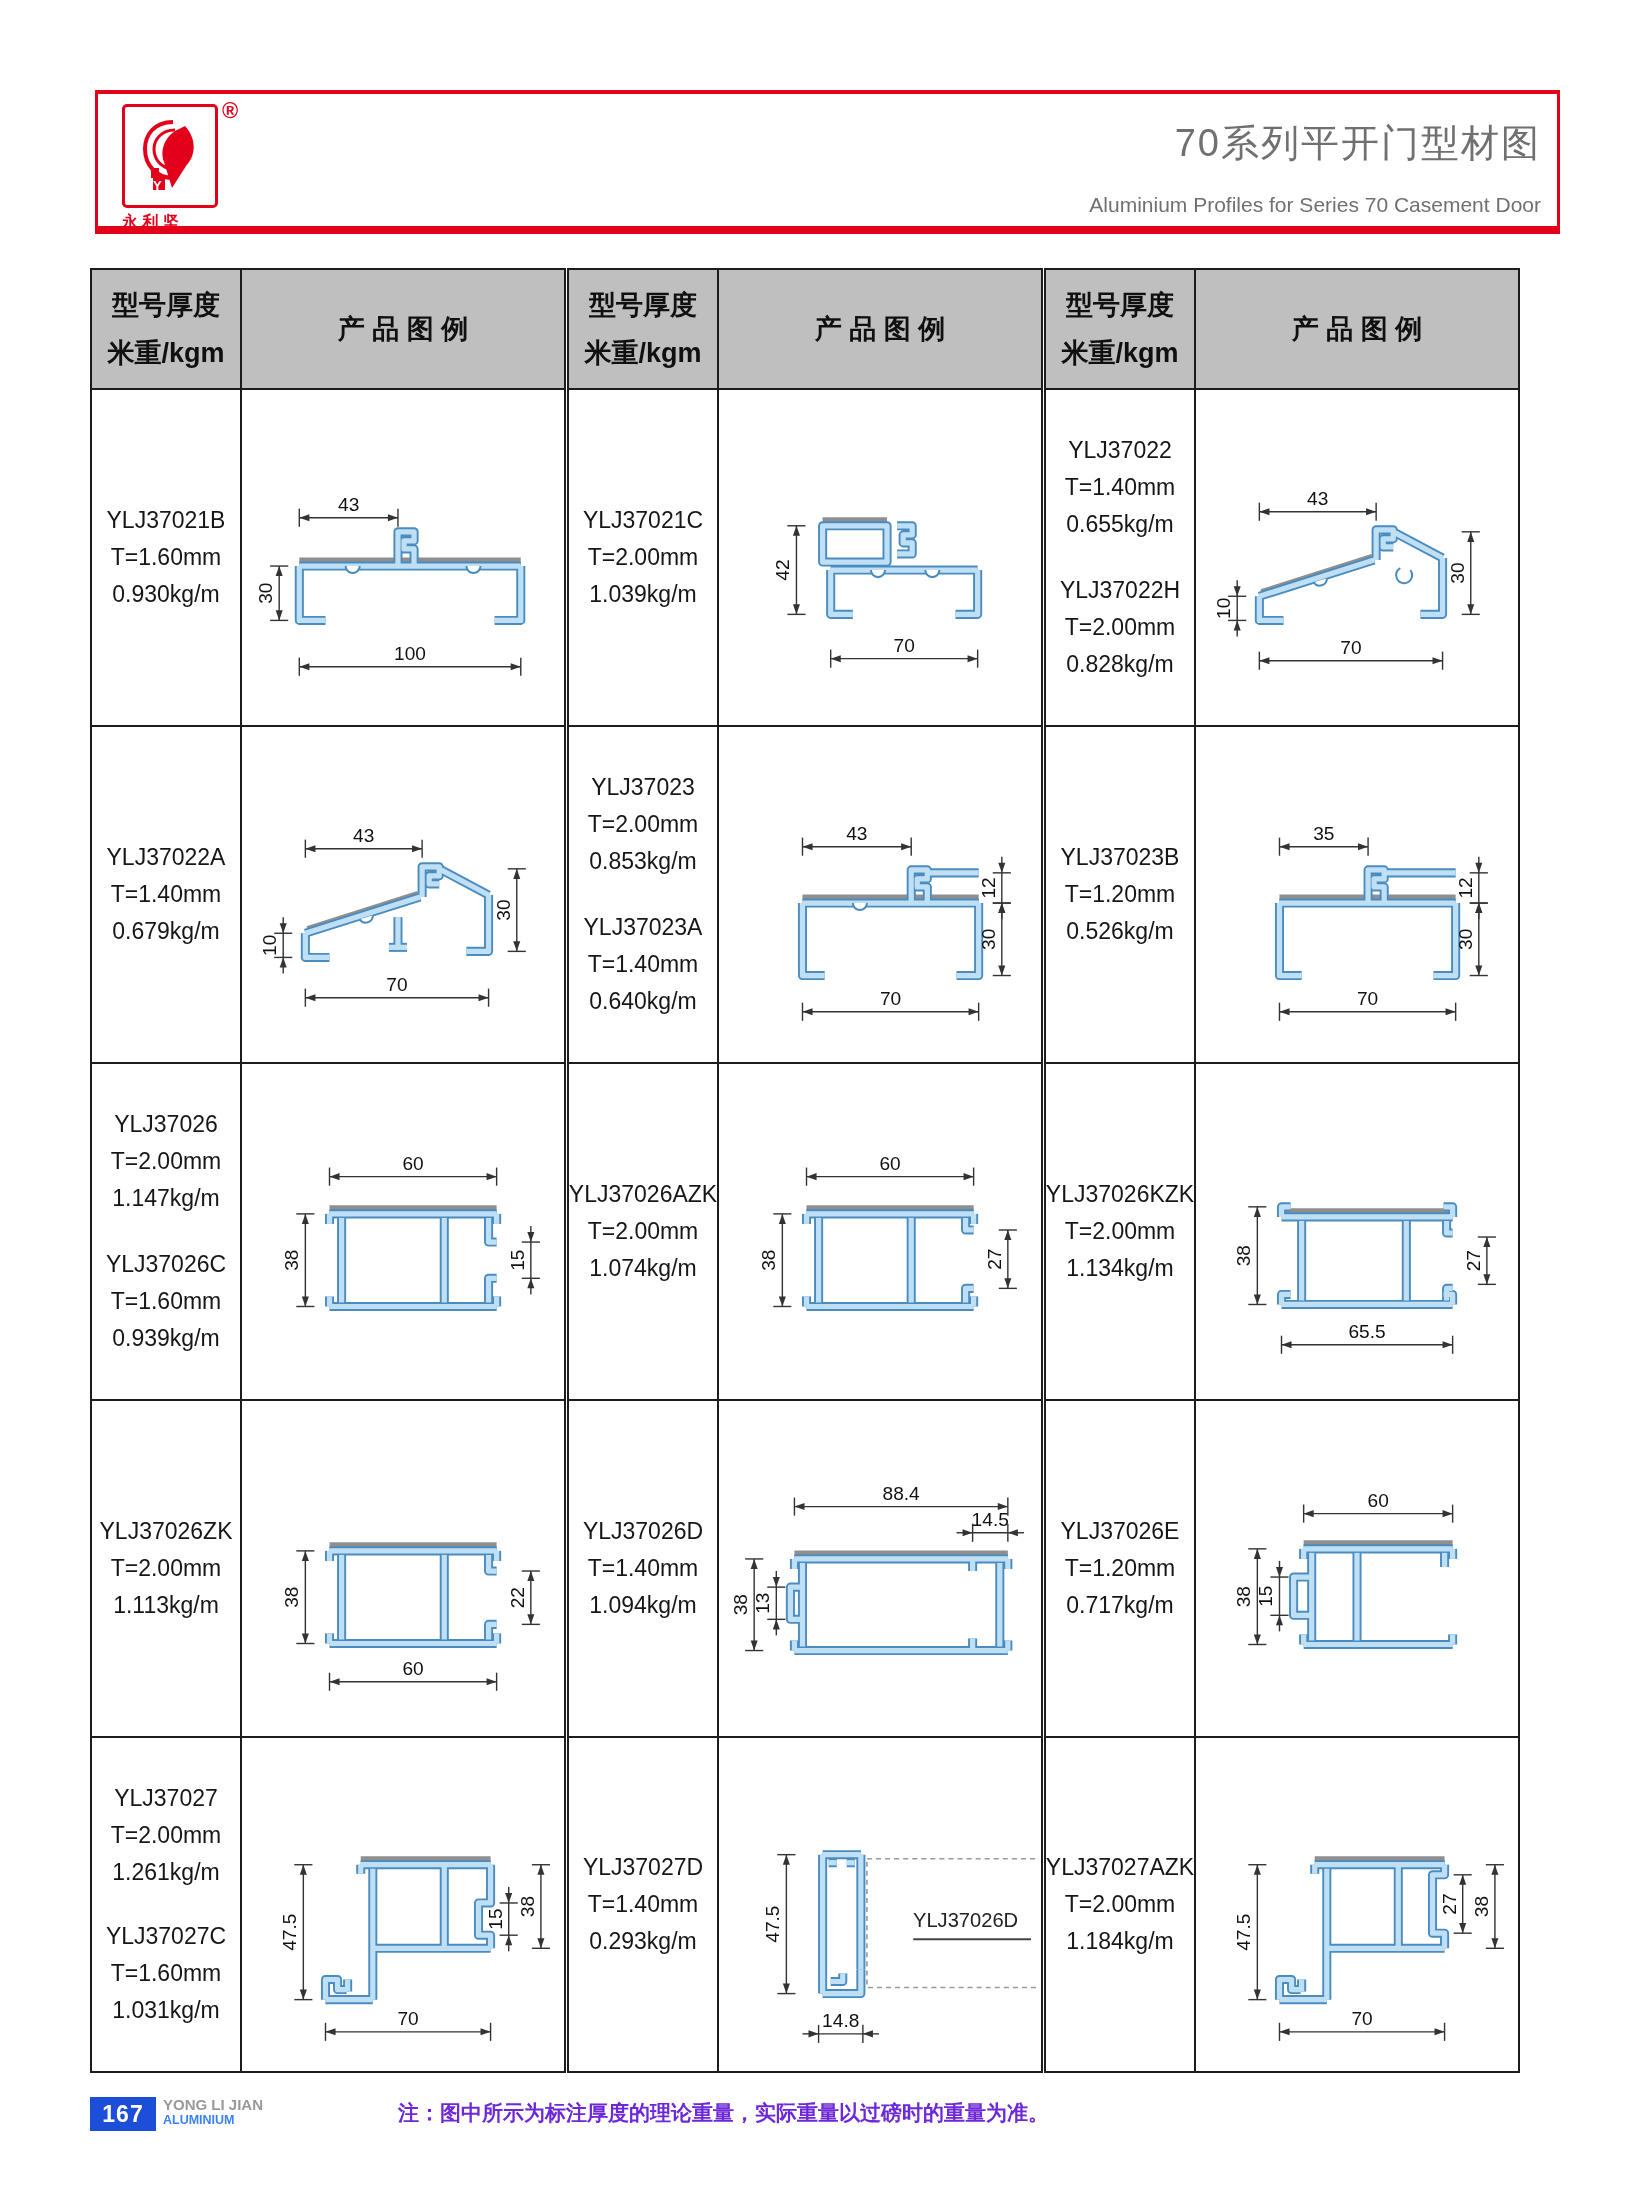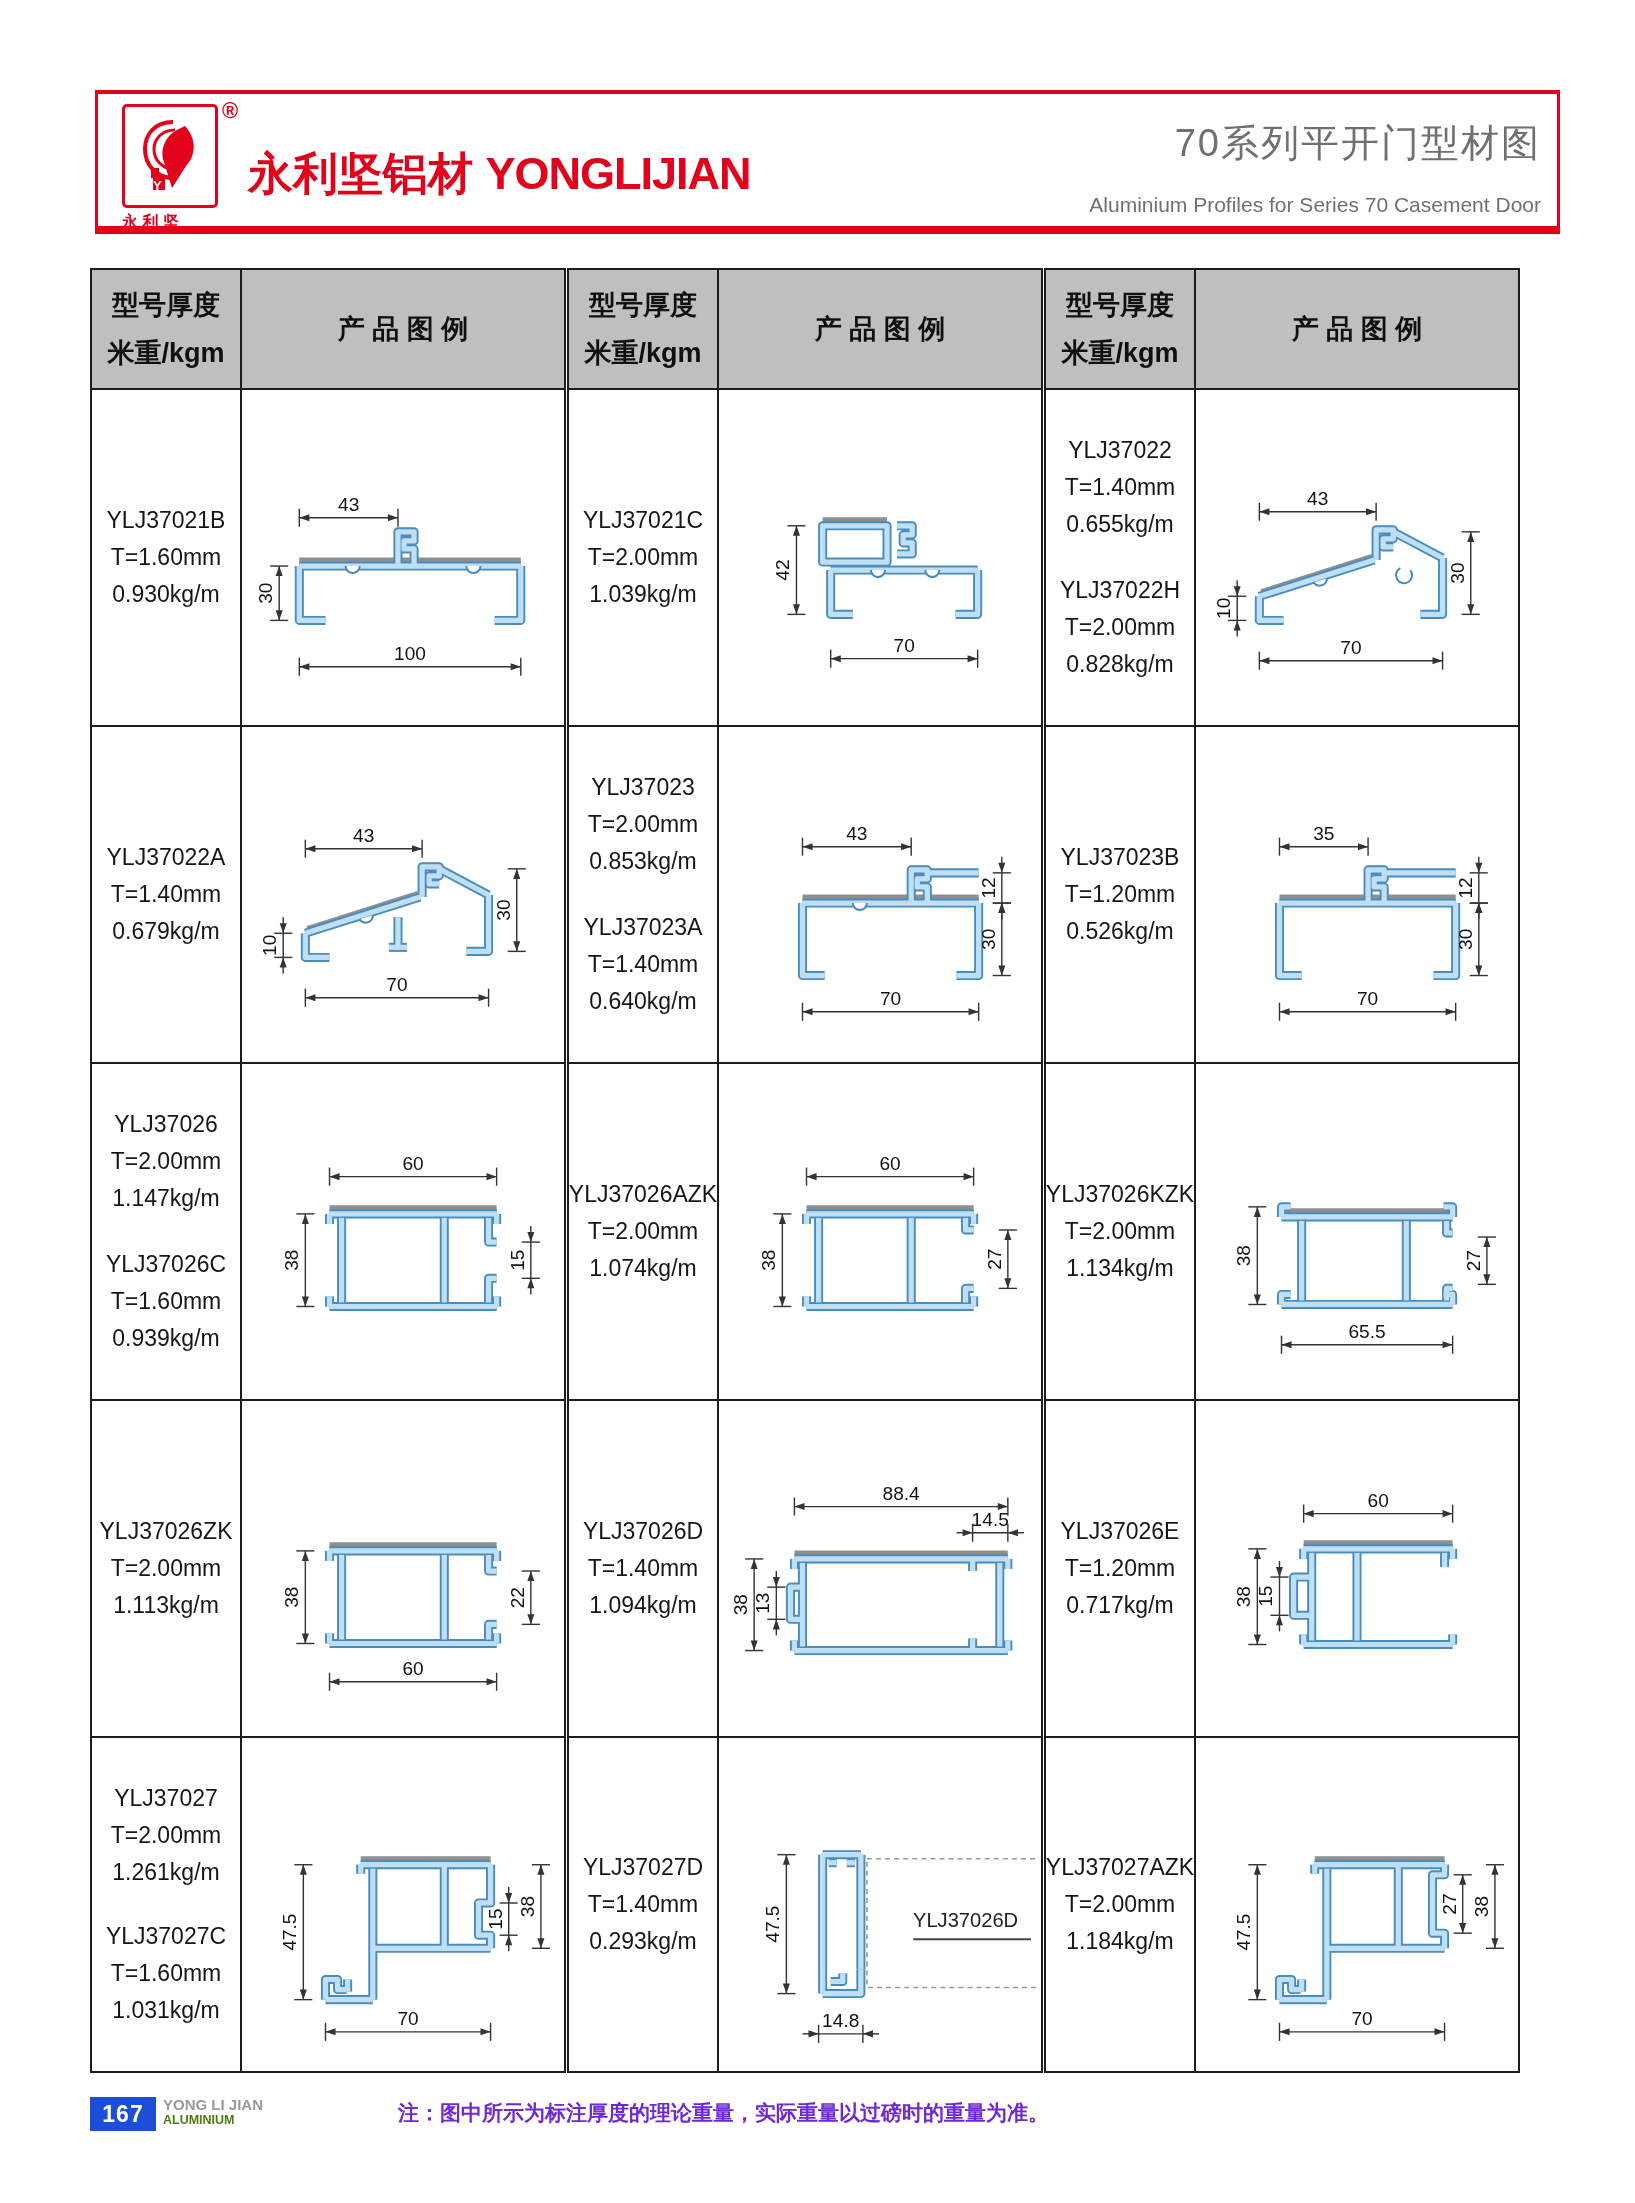--- a/index.html
+++ b/index.html
@@ -41,45 +41,41 @@
   .dl{stroke:#333333;stroke-width:1.4;fill:none;}
   .da{fill:#333333;}
   .dt{font-family:"Liberation Sans","DejaVu Sans",sans-serif;font-size:19px;fill:#111111;}
   .dsh{fill:none;stroke:#9a9a9a;stroke-width:1.6;stroke-dasharray:5 4;}
   .rt{font-family:"Liberation Sans","DejaVu Sans",sans-serif;font-size:20px;fill:#222222;}
   
   .badge{position:absolute;left:90px;top:2097px;width:66px;height:34px;background:#1d4ed8;color:#ffffff;
          font-size:23px;font-weight:bold;display:flex;align-items:center;justify-content:center;letter-spacing:1px;}
   .badge-brand{position:absolute;left:163px;top:2097px;color:#999999;line-height:1.1;}
   .bb1{font-size:15px;font-weight:700;}
-  .bb2{font-size:12.5px;font-weight:800;color:#4d7c0f;}
+  .bb2{font-size:12.5px;font-weight:800;color:#3b82f6;}
   .note{position:absolute;left:398px;top:2099px;font-size:21px;font-weight:600;color:#6d28d9;white-space:nowrap;}
 </style>
 </head>
 <body>
 
 <div class="page">
 
   <header class="hd">
     <div class="logo">
       <div class="logo-box">
         <svg width="66" height="80" viewBox="0 0 66 80">
           <path d="M36,6 C17,6 8,19 8,33 c0,17 12,28 26,29" fill="none" stroke="#e2001a" stroke-width="4"></path>
           <path d="M38,14 C25,14 17,23 17,33 c0,11 8,19 18,20" fill="none" stroke="#e2001a" stroke-width="3"></path>
           <path d="M48,10 C59,22 60,38 49,50 L35,72 L27,46 C22,32 30,18 42,13 Z" fill="#e2001a"></path>
           <path d="M14,52 h8 v8 h6 v14 h-12 v-12 h-2 z" fill="#e2001a"></path>
           <text x="16" y="74" font-size="13" fill="#ffffff" font-weight="bold">Y</text>
         </svg>
       </div>
       <span class="reg">®</span>
       <div class="logo-chars">永 利 坚</div>
-    </div>
-    <div class="brand">
-      <span>永利坚铝材</span>
-      <span class="en">YONGLIJIAN</span>
     </div>
     <div class="titles">
       <div class="t-cn">70系列平开门型材图</div>
       <div class="t-en">Aluminium Profiles for Series 70 Casement Door</div>
     </div>
   </header>
 
   <main id="tbl">
       <div class="group">
         <div class="cell head">

